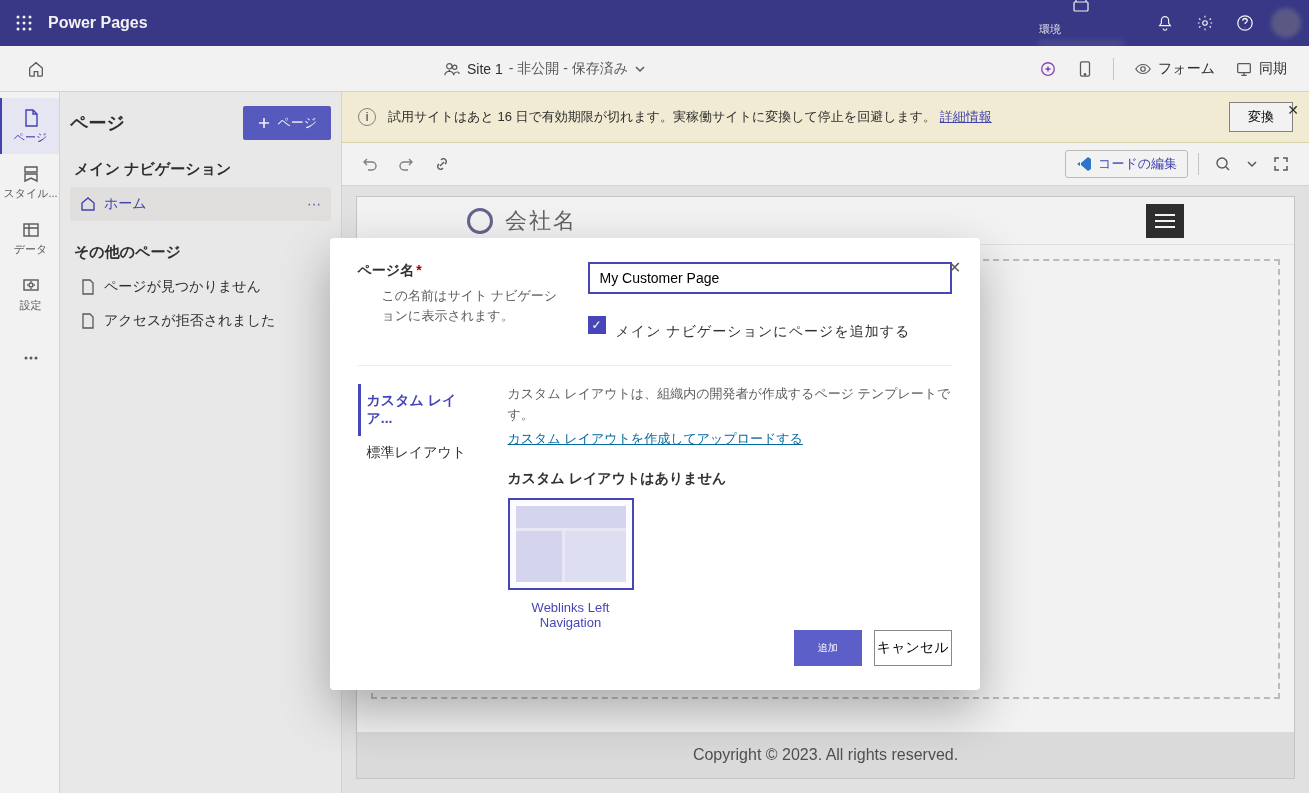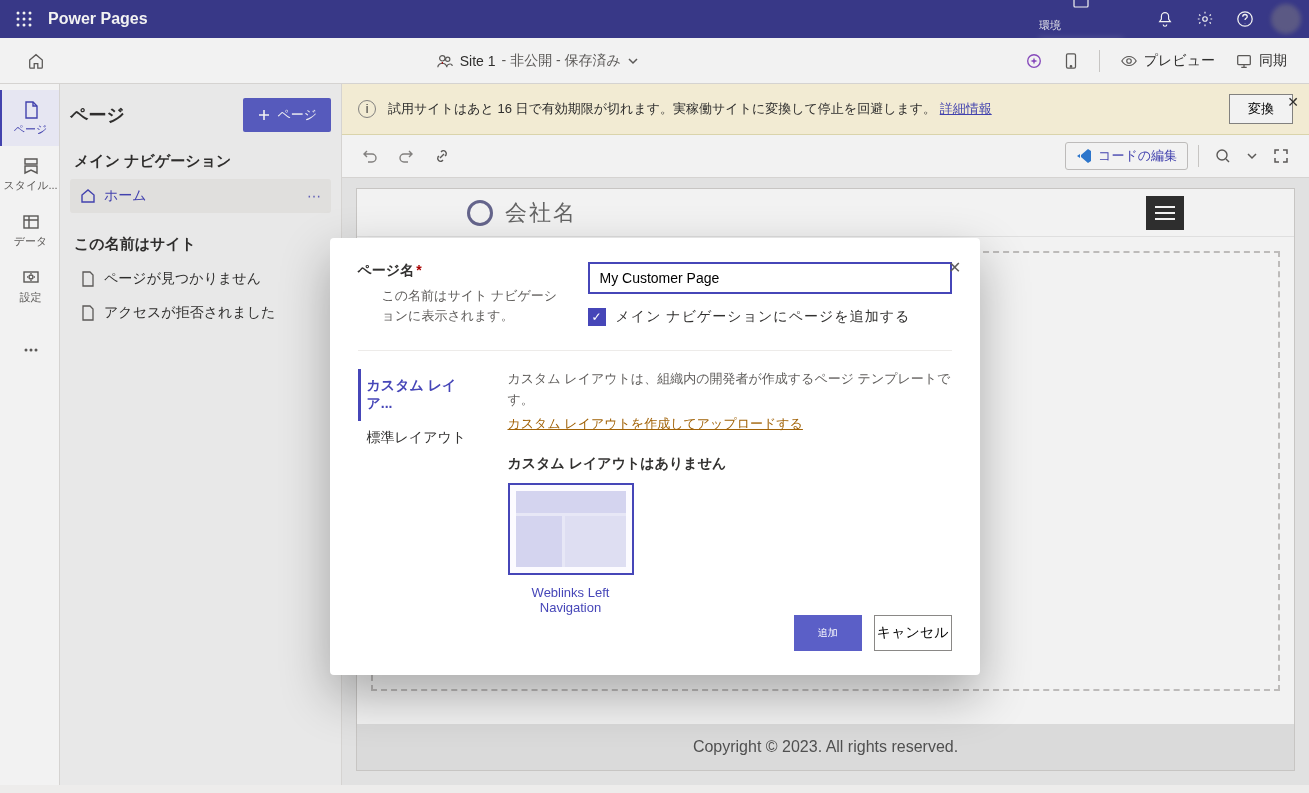--- a/index.html
+++ b/index.html
@@ -1,19 +1,19 @@
 <!DOCTYPE html>
 <html><head>
 <meta charset="utf-8">
 <style>
 * { box-sizing: border-box; margin: 0; padding: 0; }
 body { font-family: "Segoe UI", Meiryo, sans-serif; font-size: 14px; color: #323130; background: #faf9f8; width: 1309px; height: 793px; overflow: hidden; position: relative; }
 
 
-.top-header { background: #3c3c8f; height: 38px; display: flex; align-items: center; padding: 0 8px; color: #fff; }
+.top-header { background: #3c3c8f; height: 46px; display: flex; align-items: center; padding: 0 8px; color: #fff; }
 .waffle-icon { width: 32px; height: 32px; display: flex; align-items: center; justify-content: center; cursor: pointer; }
 .brand { font-size: 16px; font-weight: 600; margin-left: 8px; }
 .header-spacer { flex: 1; }
 .env { display: flex; align-items: center; gap: 8px; font-size: 12px; cursor: pointer; flex-direction: column; }
 .env-icon { width: 20px; height: 20px; }
 .env-text { display: flex; flex-direction: column; line-height: 1.2; }
 .env-label { font-size: 11px; opacity: 0.9; }
 .env-value { font-size: 12px; filter: blur(3px); opacity: 0.7; }
 .hdr-icons { display: flex; align-items: center; gap: 4px; margin-left: 24px; }
 .hdr-btn { width: 36px; height: 36px; display: flex; align-items: center; justify-content: center; cursor: pointer; }
@@ -85,31 +85,31 @@
 .modal-close { position: absolute; top: 20px; right: 18px; cursor: pointer; font-size: 16px; color: #605e5c; }
 .form-row { display: flex; gap: 20px; align-items: flex-start; }
 .form-left { width: 210px; }
 .form-label { font-size: 14px; font-weight: 600; }
 .form-label .req { color: #a80000; margin-left: 2px; }
 .form-help { font-size: 13px; color: #605e5c; margin-top: 6px; line-height: 1.5; margin-left: 24px; }
 .form-right { flex: 1; }
 .text-input { width: 100%; border: 2px solid #4646b8; padding: 6px 10px; font-size: 14px; outline: none; }
 .checkbox-row { display: flex; align-items: center; gap: 10px; margin-top: 14px; }
 .chk { width: 18px; height: 18px; background: #4646b8; display: flex; align-items: center; justify-content: center; color: #fff; font-size: 12px; cursor:pointer; }
-.chk-label { font-size: 14px; color: #323130; letter-spacing: 1px; }
+.chk-label { font-size: 14px; color: #323130; letter-spacing: 1px; margin-top: 15px; }
 
 .section-divider { border: none; border-top: 1px solid #edebe9; margin: 24px 0 18px 0; }
 
 .layout-row { display: flex; gap: 20px; align-items: flex-start; }
 .layout-tabs { width: 130px; }
 .tab { padding: 8px 6px; font-size: 14px; cursor: pointer; border-left: 3px solid transparent; }
 .tab.active { border-left-color: #4646b8; color: #4646b8; font-weight: 600; }
 .layout-content { flex: 1; }
 .layout-desc { font-size: 13px; color: #605e5c; line-height: 1.6; }
-.layout-link { color: #a16207; text-decoration: underline; cursor: pointer; font-size: 13px; display: inline-block; margin-top: 4px; }
+.layout-link { color: #0369a1; text-decoration: underline; cursor: pointer; font-size: 13px; display: inline-block; margin-top: 4px; }
 .no-layout { font-size: 14px; font-weight: 600; margin-top: 22px; }
 .layout-card { width: 126px; height: 92px; border: 2px solid #4646b8; padding: 6px; margin-top: 10px; cursor: pointer; background: #fcfbff; }
 .lc-inner { background: #e7e7f6; height: 100%; display: grid; grid-template-rows: 22px 1fr; grid-template-columns: 46px 1fr; gap: 3px; }
 .lc-top { grid-column: 1 / span 2; background: #d4d4ef; }
 .lc-side { background: #d4d4ef; }
 .lc-body { background: #dedef2; }
 .layout-caption { font-size: 13px; color: #4646b8; text-align: center; margin-top: 10px; width: 126px; }
 
 .modal-footer { display: flex; justify-content: flex-end; gap: 12px; margin-top: 0px; }
 .btn-primary { background: #5b5fc7; color: #fff; border: none; padding: 8px 24px; font-size: 10px; cursor: pointer; }
@@ -203,21 +203,21 @@
           <rect x="3" y="2" width="10" height="16" rx="1.5"></rect>
           <circle cx="8" cy="16" r="0.8" fill="#605e5c"></circle>
         </svg>
       </div>
     <div class="cmd-sep"></div>
     <div class="cmd-link">
       <svg width="18" height="18" viewBox="0 0 20 20" fill="none" stroke="#605e5c" stroke-width="1.3">
           <path d="M2 10s3-5 8-5 8 5 8 5-3 5-8 5-8-5-8-5z"></path>
           <circle cx="10" cy="10" r="2.5"></circle>
         </svg>
-      <span>プレビュー</span>
+      <span>フォーム</span>
     </div>
     <div class="cmd-link">
       <svg width="18" height="18" viewBox="0 0 20 20" fill="none" stroke="#605e5c" stroke-width="1.4">
           <rect x="3" y="4" width="14" height="10" rx="1"></rect>
           <path d="M7 17h6M10 14v3"></path>
         </svg>
       <span>同期</span>
     </div>
   </div>
 </div>
@@ -273,21 +273,21 @@
       </button>
     </div>
     <div class="sp-section">メイン ナビゲーション</div>
     <div class="sp-item selected">
       <svg class="item-icon" viewBox="0 0 16 16" fill="none" stroke="#4646b8" stroke-width="1.4">
           <path d="M2 7l6-5 6 5v7H2z"></path>
         </svg>
       <span>ホーム</span>
       <span class="dots">⋯</span>
     </div>
-    <div class="sp-section" style="margin-top:22px;">この名前はサイト</div>
+    <div class="sp-section" style="margin-top:22px;">その他のページ</div>
     <div class="sp-item">
       <svg class="item-icon" viewBox="0 0 16 16" fill="none" stroke="#605e5c" stroke-width="1.3">
           <path d="M3 1h7l3 3v11H3z"></path>
         </svg>
       <span>ページが見つかりません</span>
     </div>
     <div class="sp-item">
       <svg class="item-icon" viewBox="0 0 16 16" fill="none" stroke="#605e5c" stroke-width="1.3">
           <path d="M3 1h7l3 3v11H3z"></path>
         </svg>

